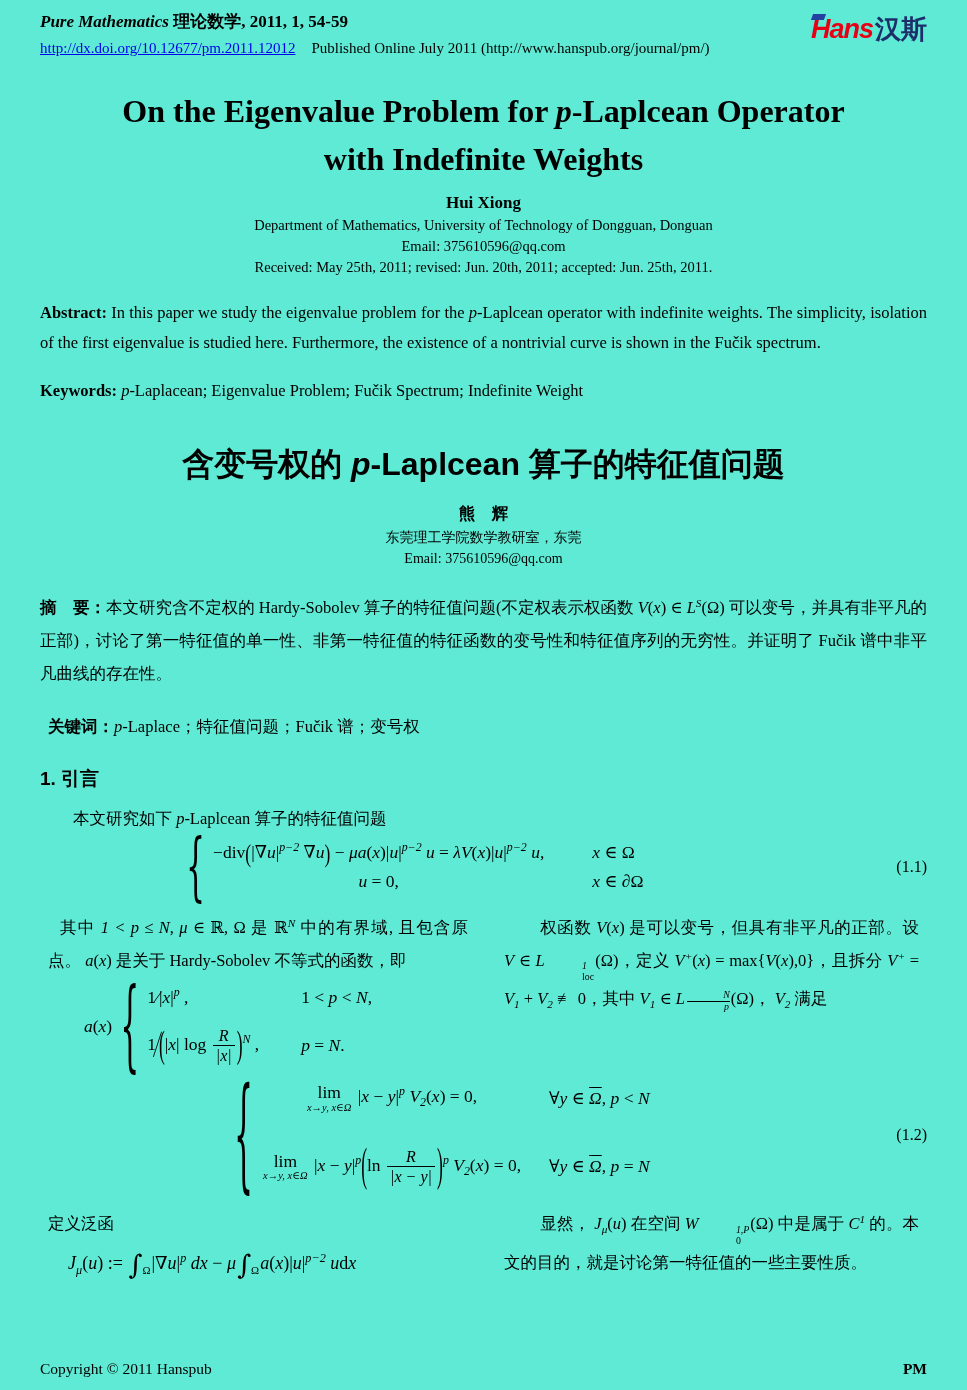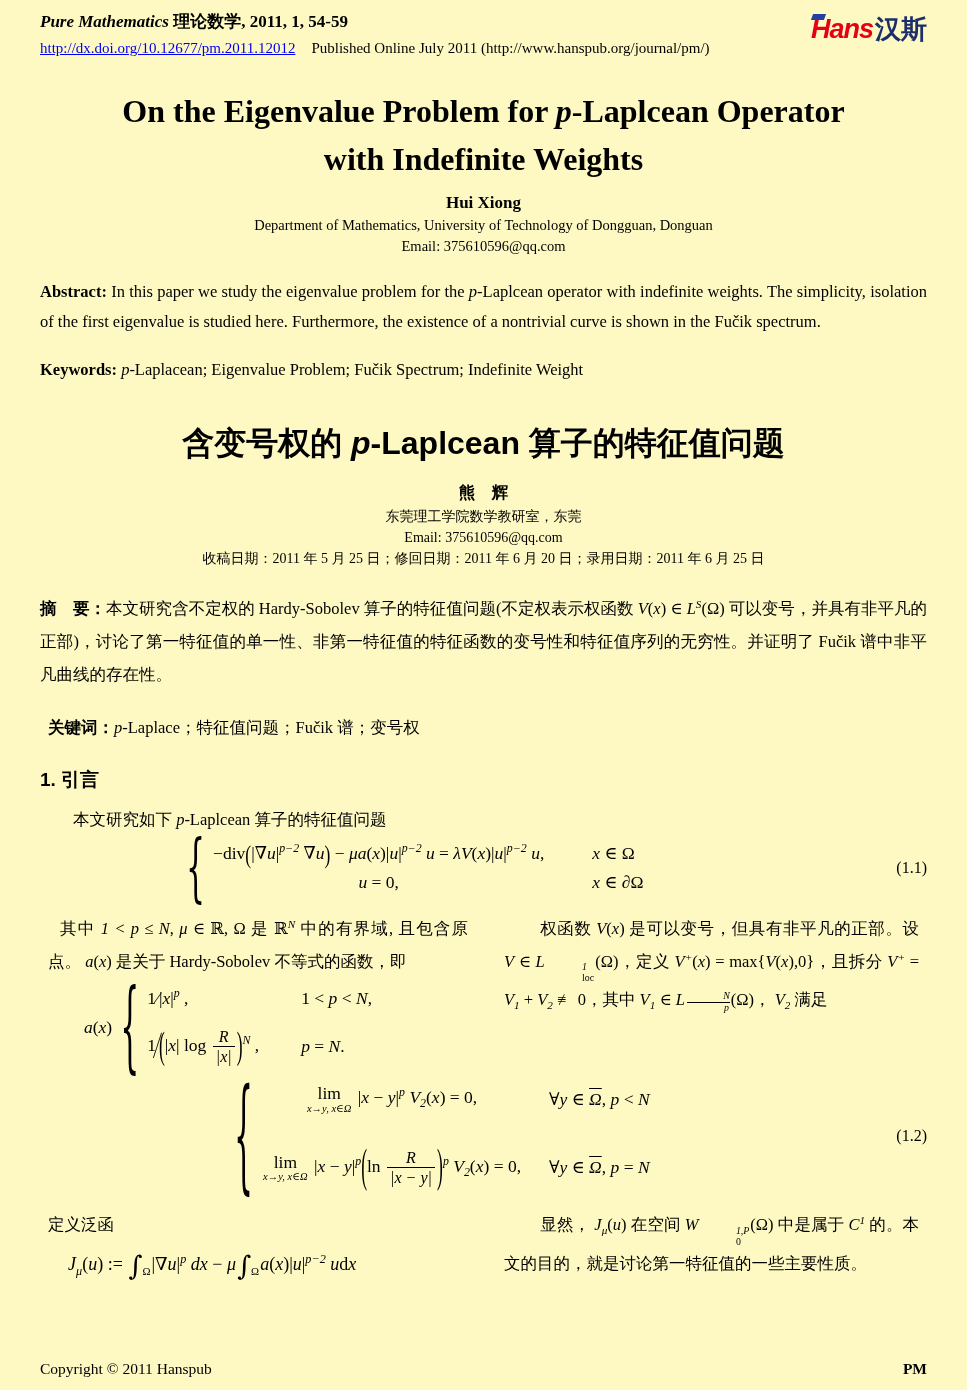--- a/index.html
+++ b/index.html
@@ -1,19 +1,19 @@
 <!DOCTYPE html>
 <html><head>
 <meta charset="utf-8">
 <style>
   html,body{margin:0;padding:0;background:#fff;}
   .page{
     width:967px;height:1390px;box-sizing:border-box;
     padding:10px 40px 12px 40px;
-    display:flex;flex-direction:column;overflow:hidden;background:#fef9c3;
+    display:flex;flex-direction:column;overflow:hidden;background:#5eead4;
     font-family:"Liberation Serif","DejaVu Serif","DejaVu Sans",serif;
     color:#000;
   }
   
   .hdr{display:flex;justify-content:space-between;align-items:flex-start;}
   .hdr-line1{font-size:17px;}
   .hdr-line2{margin-top:7px;font-size:15px;}
   .doi{color:#0000ee;text-decoration:underline;cursor:pointer;}
   .pub{margin-left:16px;}
   .logo{position:relative;white-space:nowrap;padding-top:2px;}
@@ -109,33 +109,33 @@
 
   <h1 class="title">
     <span><span class="mr">On the Eigenvalue Problem for </span><span class="mv">p</span><span class="mr">-Laplcean Operator</span></span><br>
     <span>with Indefinite Weights</span>
   </h1>
 
   <div class="authors">
     <div class="a-name">Hui Xiong</div>
     <div class="a-line">Department of Mathematics, University of Technology of Dongguan, Donguan</div>
     <div class="a-line">Email: 375610596@qq.com</div>
+    <div class="a-line">Received: May 25th, 2011; revised: Jun. 20th, 2011; accepted: Jun. 25th, 2011.</div>
   </div>
 
   <p class="abstract"><span class="mbd">Abstract: </span><span class="mr">In this paper we study the eigenvalue problem for the </span><span class="mv">p</span><span class="mr">-Laplcean operator with indefinite weights. The simplicity, isolation of the first eigenvalue is studied here. Furthermore, the existence of a nontrivial curve is shown in the Fučik spectrum.</span></p>
 
   <p class="keywords"><span class="mbd">Keywords: </span><span class="mv">p</span><span class="mr">-Laplacean; Eigenvalue Problem; Fučik Spectrum; Indefinite Weight</span></p>
 
   <h2 class="cn-title"><span class="mr">含变号权的 </span><span class="mv">p</span><span class="mr">-Laplcean 算子的特征值问题</span></h2>
 
   <div class="authors cn">
     <div class="a-name">熊　辉</div>
     <div class="a-line">东莞理工学院数学教研室，东莞</div>
     <div class="a-line">Email: 375610596@qq.com</div>
-    <div class="a-line">收稿日期：2011 年 5 月 25 日；修回日期：2011 年 6 月 20 日；录用日期：2011 年 6 月 25 日</div>
   </div>
 
   <p class="cn-abstract"><span class="mbd">摘　要：</span><span class="mr">本文研究含不定权的 Hardy-Sobolev 算子的特征值问题(不定权表示权函数 </span><span class="mv">V</span><span class="mr">(</span><span class="mv">x</span><span class="mr">) ∈ </span><span class="mv">L</span><sup class="msup">S</sup><span class="mr">(Ω) 可以变号，并具有非平凡的正部)，讨论了第一特征值的单一性、非第一特征值的特征函数的变号性和特征值序列的无穷性。并证明了 Fučik 谱中非平凡曲线的存在性。</span></p>
 
   <p class="cn-keywords"><span class="mbd">关键词：</span><span class="mv">p</span><span class="mr">-Laplace；特征值问题；Fučik 谱；变号权</span></p>
 
   <h3 class="sec">1. 引言</h3>
 
   <p class="intro"><span class="mr">本文研究如下 </span><span class="mv">p</span><span class="mr">-Laplcean 算子的特征值问题</span></p>
 

